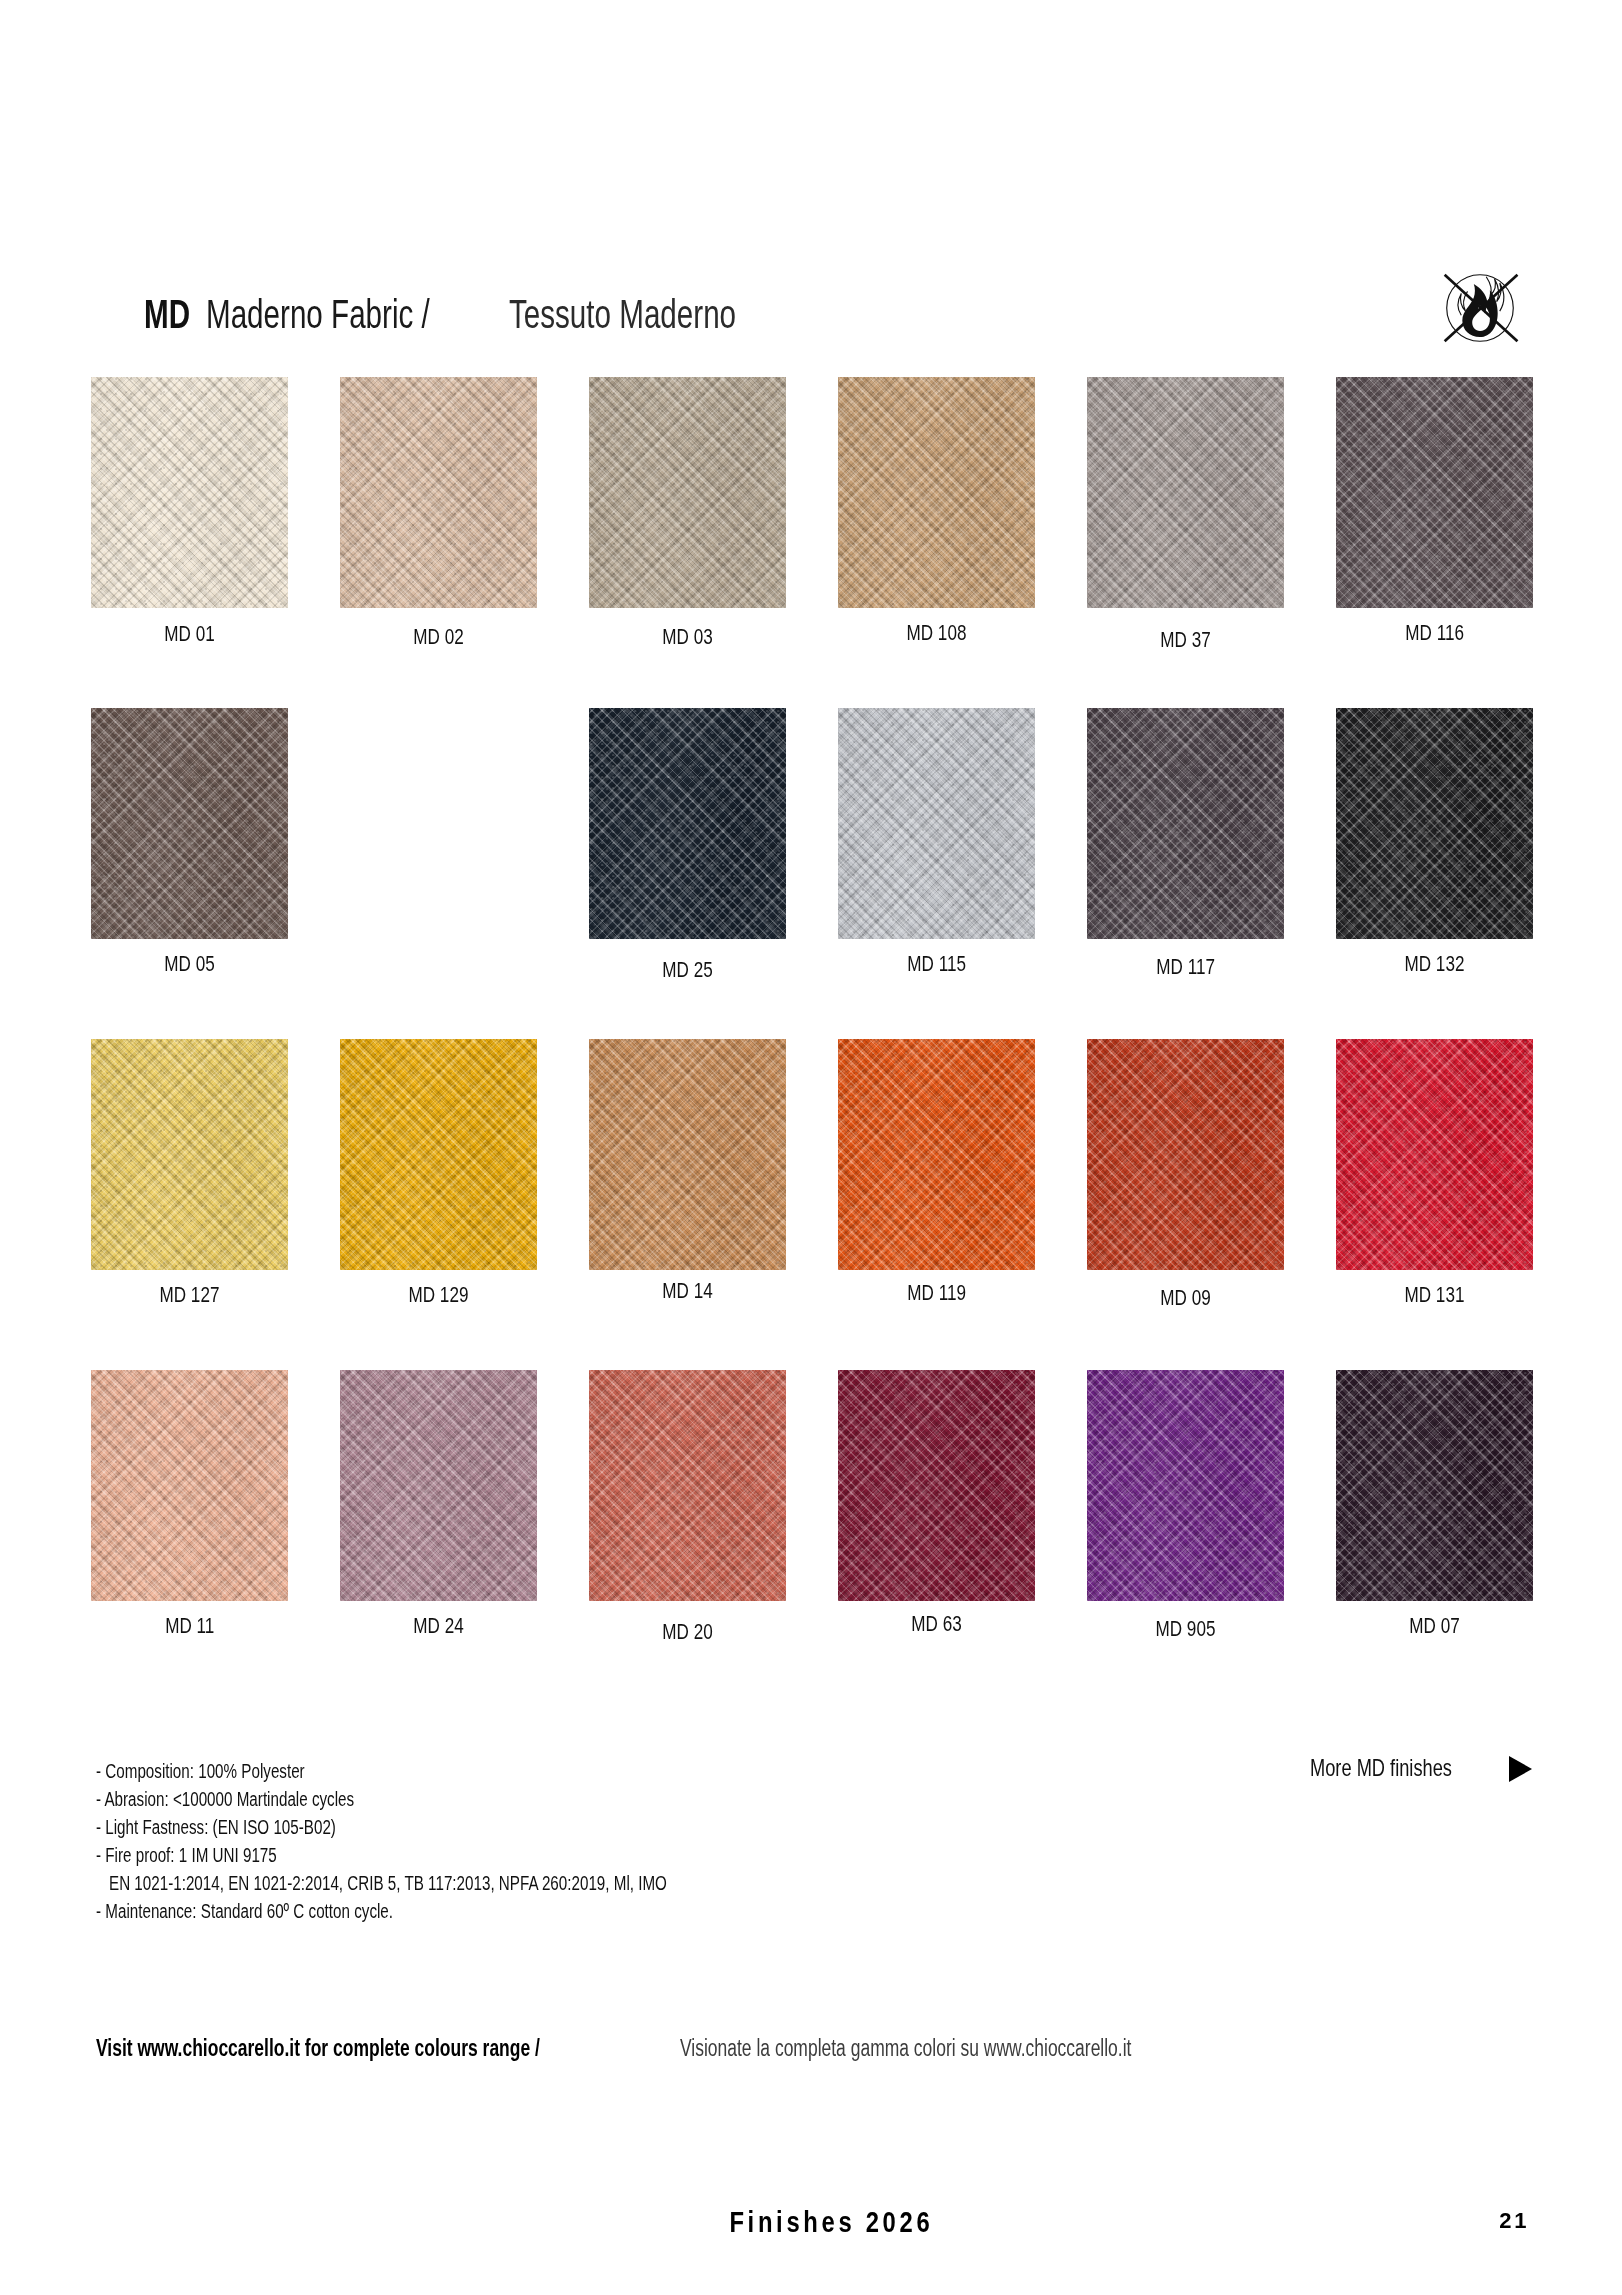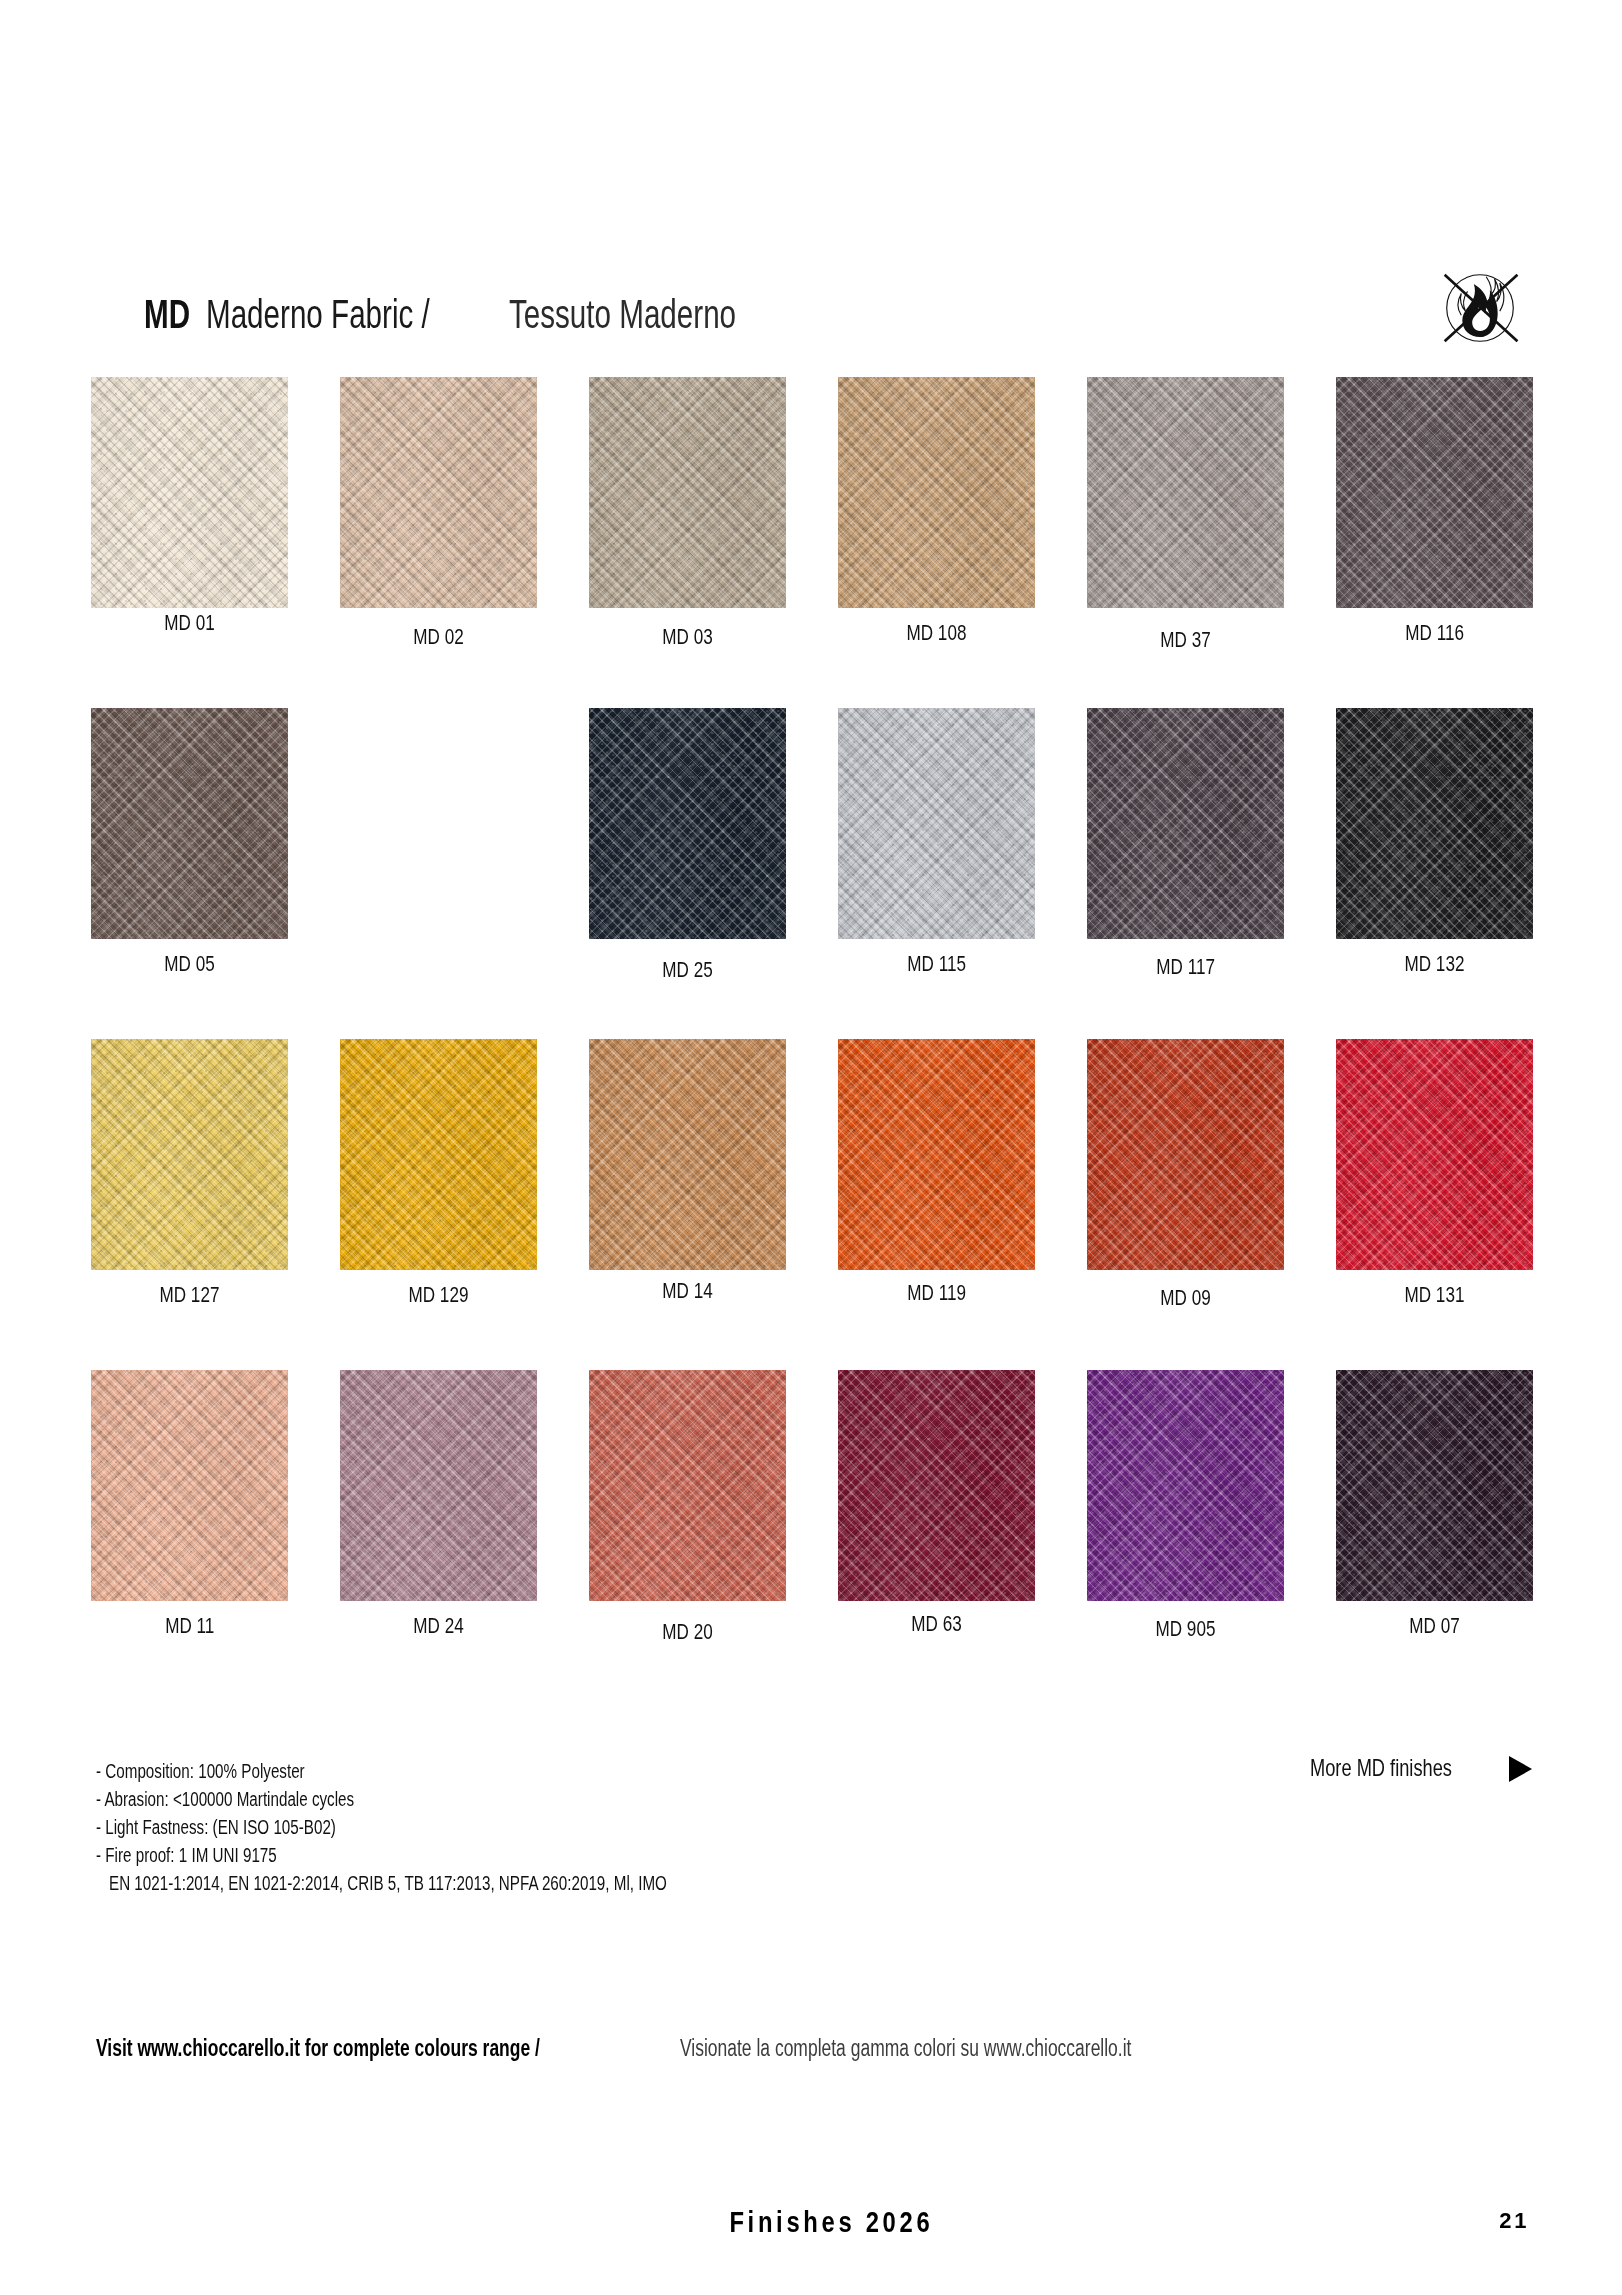--- a/index.html
+++ b/index.html
@@ -269,21 +269,21 @@
   <div class="grid">
 
     <div class="grid-row">
       <div class="swatch-cell" style="left:0px">
         <div class="swatch" style="background-color: rgb(243, 232, 214);">
           <div class="tex tex-shade"></div>
             <div class="tex tex-b"></div>
             <div class="tex tex-a"></div>
             <div class="tex tex-c"></div>
         </div>
-        <div class="swatch-label" style="padding-top:4px"><span class="cond">MD 01</span></div>
+        <div class="swatch-label" style="padding-top:15px"><span class="cond">MD 01</span></div>
       </div>
       <div class="swatch-cell" style="left:249px">
         <div class="swatch" style="background-color: rgb(220, 189, 164);">
           <div class="tex tex-shade"></div>
             <div class="tex tex-b"></div>
             <div class="tex tex-a"></div>
             <div class="tex tex-c"></div>
         </div>
         <div class="swatch-label" style="padding-top:18px"><span class="cond">MD 02</span></div>
       </div>
@@ -488,20 +488,21 @@
     </div>
 
   </div>
 
   <div class="specs">
     <div><span class="cond">- Composition: 100% Polyester</span></div>
     <div><span class="cond">- Abrasion: &lt;100000 Martindale cycles</span></div>
     <div><span class="cond">- Light Fastness: (EN ISO 105-B02)</span></div>
     <div><span class="cond">- Fire proof: 1 IM UNI 9175</span></div>
     <div class="spec-indent"><span class="cond">EN 1021-1:2014, EN 1021-2:2014, CRIB 5, TB 117:2013, NPFA 260:2019, Ml, IMO</span></div>
+    <div><span class="cond">- Maintenance: Standard 60º C cotton cycle.</span></div>
   </div>
 
   <div class="more-finishes">
     <span class="label"><span class="cond">More MD finishes</span></span>
     <span class="arrow-right"></span>
   </div>
 
   <div class="web-line">
     <span class="web-en"><span class="cond">Visit www.chioccarello.it for complete colours range /</span></span><span class="web-it"><span class="cond"> Visionate la completa gamma colori su www.chioccarello.it</span></span>
   </div>

